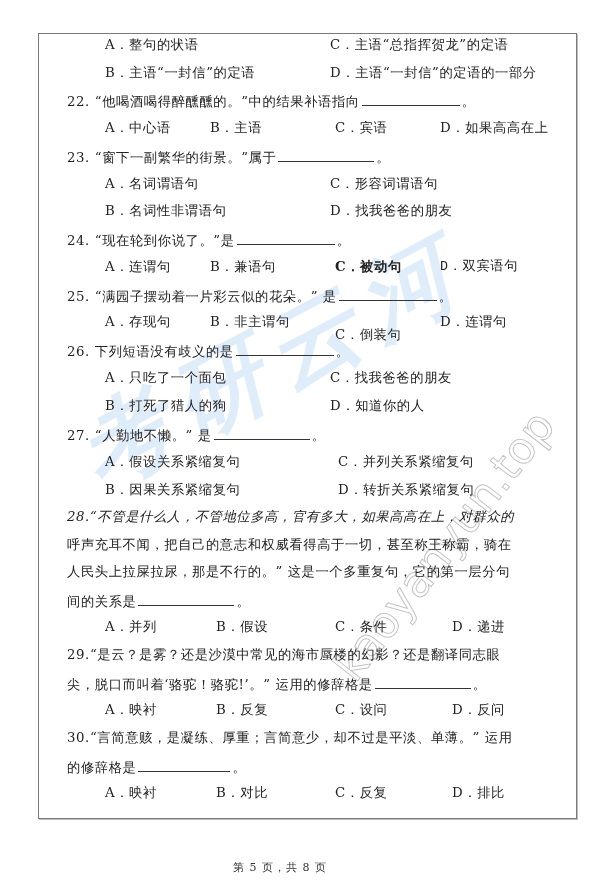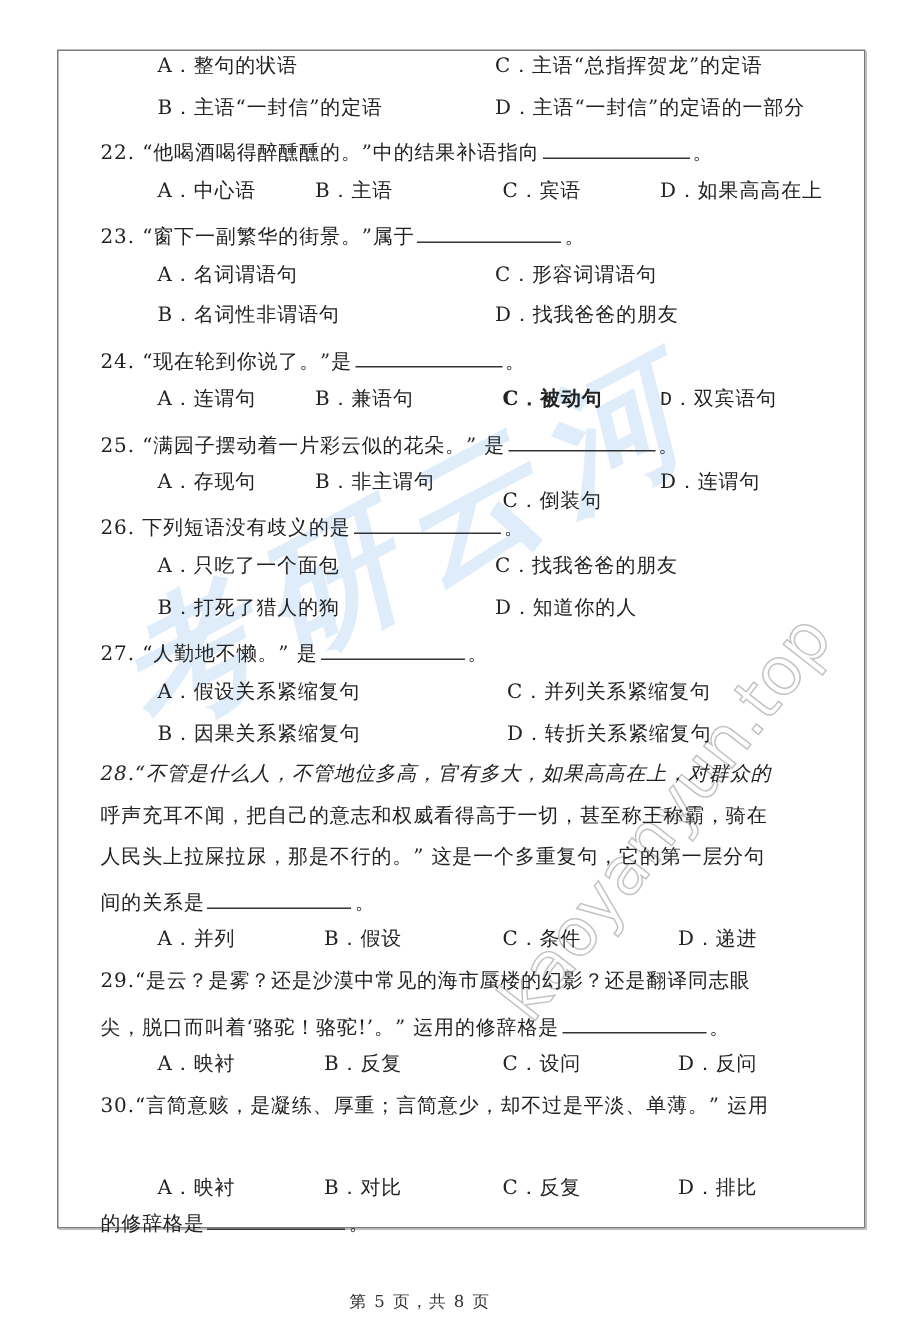--- a/index.html
+++ b/index.html
@@ -99,19 +99,19 @@
 <div class="line" style="left:452px; top:618px;text-align:center;"><span>D．</span><span>递进</span></div>
 
 <div class="line q" style="top:646px;"><span>29.</span><span>“是云？是雾？还是沙漠中常见的海市蜃楼的幻影？还是翻译同志眼</span></div>
 <div class="line q" style="top:674px;"><span>尖，脱口而叫着‘骆驼！骆驼!’。” 运用的修辞格是</span><span class="blank" style="width:96px"></span><span>。</span></div>
 <div class="line" style="left:105px; top:701px;"><span>A．</span><span>映衬</span></div>
 <div class="line" style="left:216px; top:701px;"><span>B．</span><span>反复</span></div>
 <div class="line" style="left:335px; top:701px;"><span>C．</span><span>设问</span></div>
 <div class="line" style="left:452px; top:701px;"><span>D．</span><span>反问</span></div>
 
 <div class="line q" style="top:729px;"><span>30.</span><span>“言简意赅，是凝练、厚重；言简意少，却不过是平淡、单薄。” 运用</span></div>
-<div class="line q" style="top:757px;margin-top:48px;"><span>的修辞格是</span><span class="blank" style="width:92px"></span><span>。</span></div>
+<div class="line q" style="top:757px;"><span>的修辞格是</span><span class="blank" style="width:92px"></span><span>。</span></div>
 <div class="line" style="left:105px; top:784px;"><span>A．</span><span>映衬</span></div>
 <div class="line" style="left:216px; top:784px;"><span>B．</span><span>对比</span></div>
 <div class="line" style="left:335px; top:784px;"><span>C．</span><span>反复</span></div>
 <div class="line" style="left:452px; top:784px;"><span>D．</span><span>排比</span></div>
 
 <div class="footer">第 5 页，共 8 页</div>
 
 </body></html>

